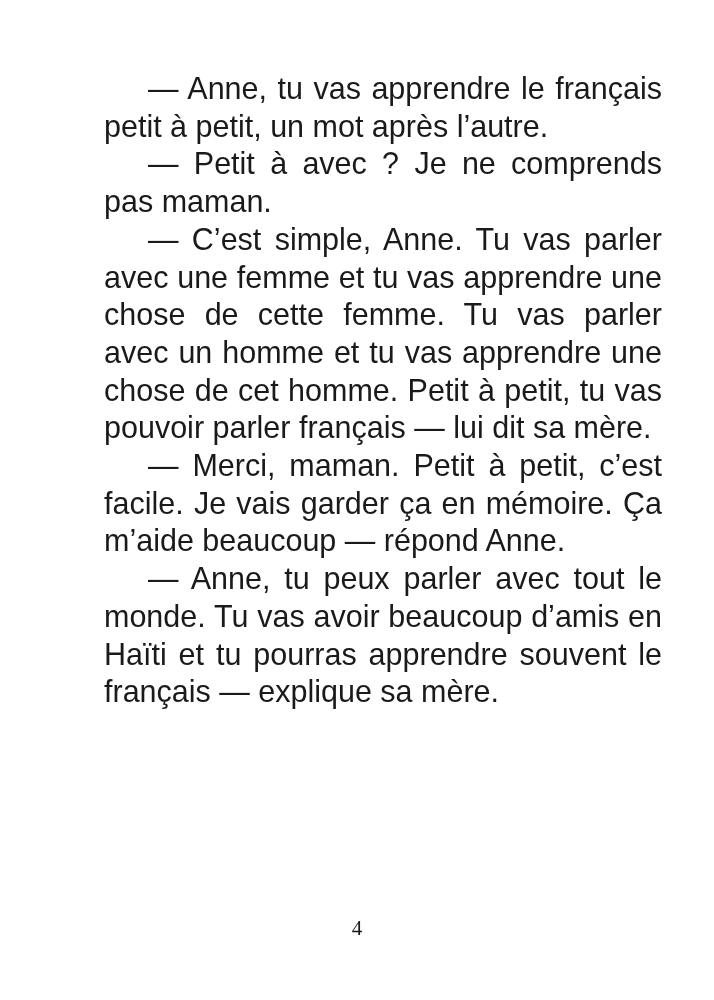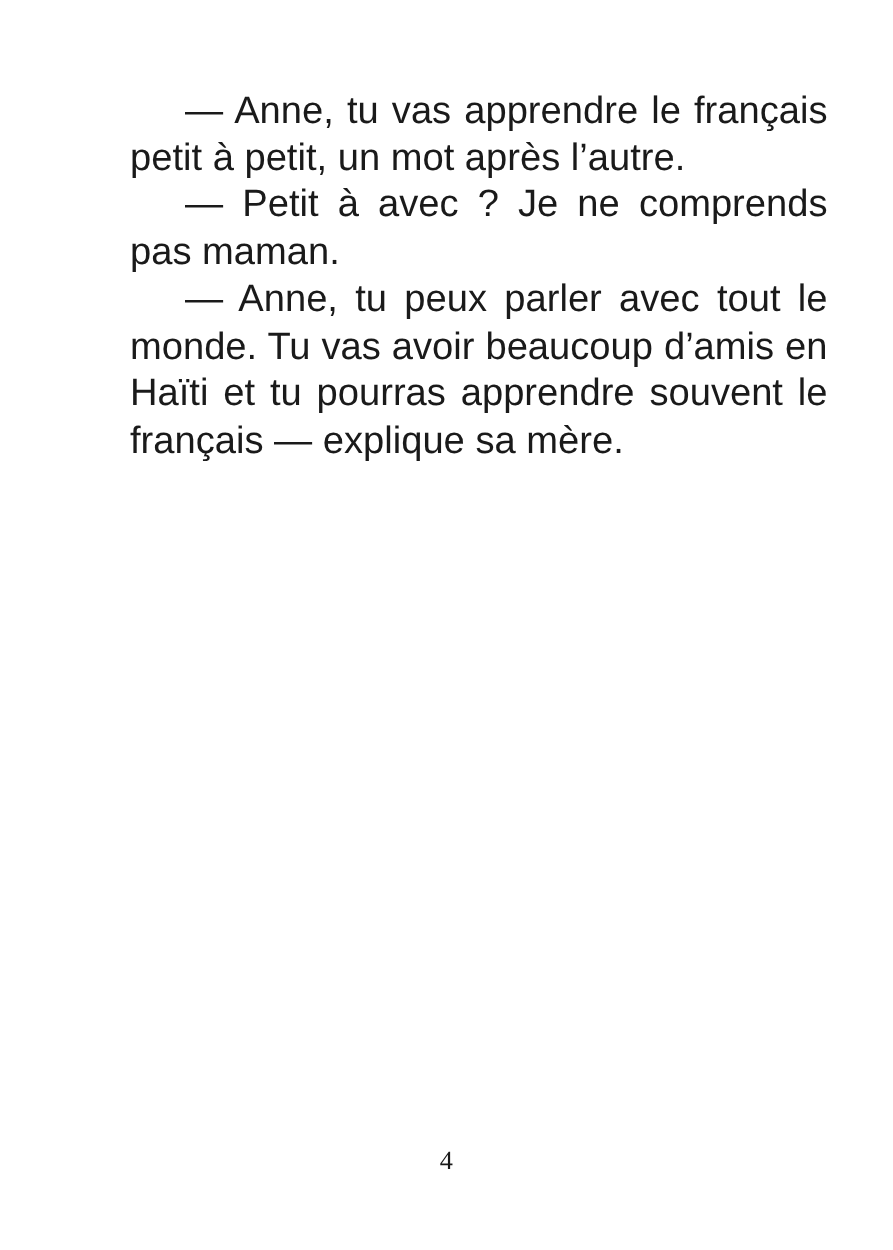--- a/index.html
+++ b/index.html
@@ -40,16 +40,18 @@
       font-size: 21px;
       color: #1a1a1a;
     }
   </style>
 </head>
 <body>
 
 <div class="page">
   <p class="para">— Anne, tu vas apprendre le français petit à petit, un mot après l’autre.</p>
   <p class="para">— Petit à avec ? Je ne comprends pas maman.</p>
+  <p class="para">— C’est simple, Anne. Tu vas parler avec une femme et tu vas apprendre une chose de cette femme. Tu vas parler avec un homme et tu vas apprendre une chose de cet homme. Petit à petit, tu vas pouvoir parler français — lui dit sa mère.</p>
+  <p class="para">— Merci, maman. Petit à petit, c’est facile. Je vais garder ça en mémoire. Ça m’aide beaucoup — répond Anne.</p>
   <p class="para">— Anne, tu peux parler avec tout le monde. Tu vas avoir beaucoup d’amis en Haïti et tu pourras apprendre souvent le français — explique sa mère.</p>
 </div>
 
 <div class="page-number">4</div>
 
 </body></html>

